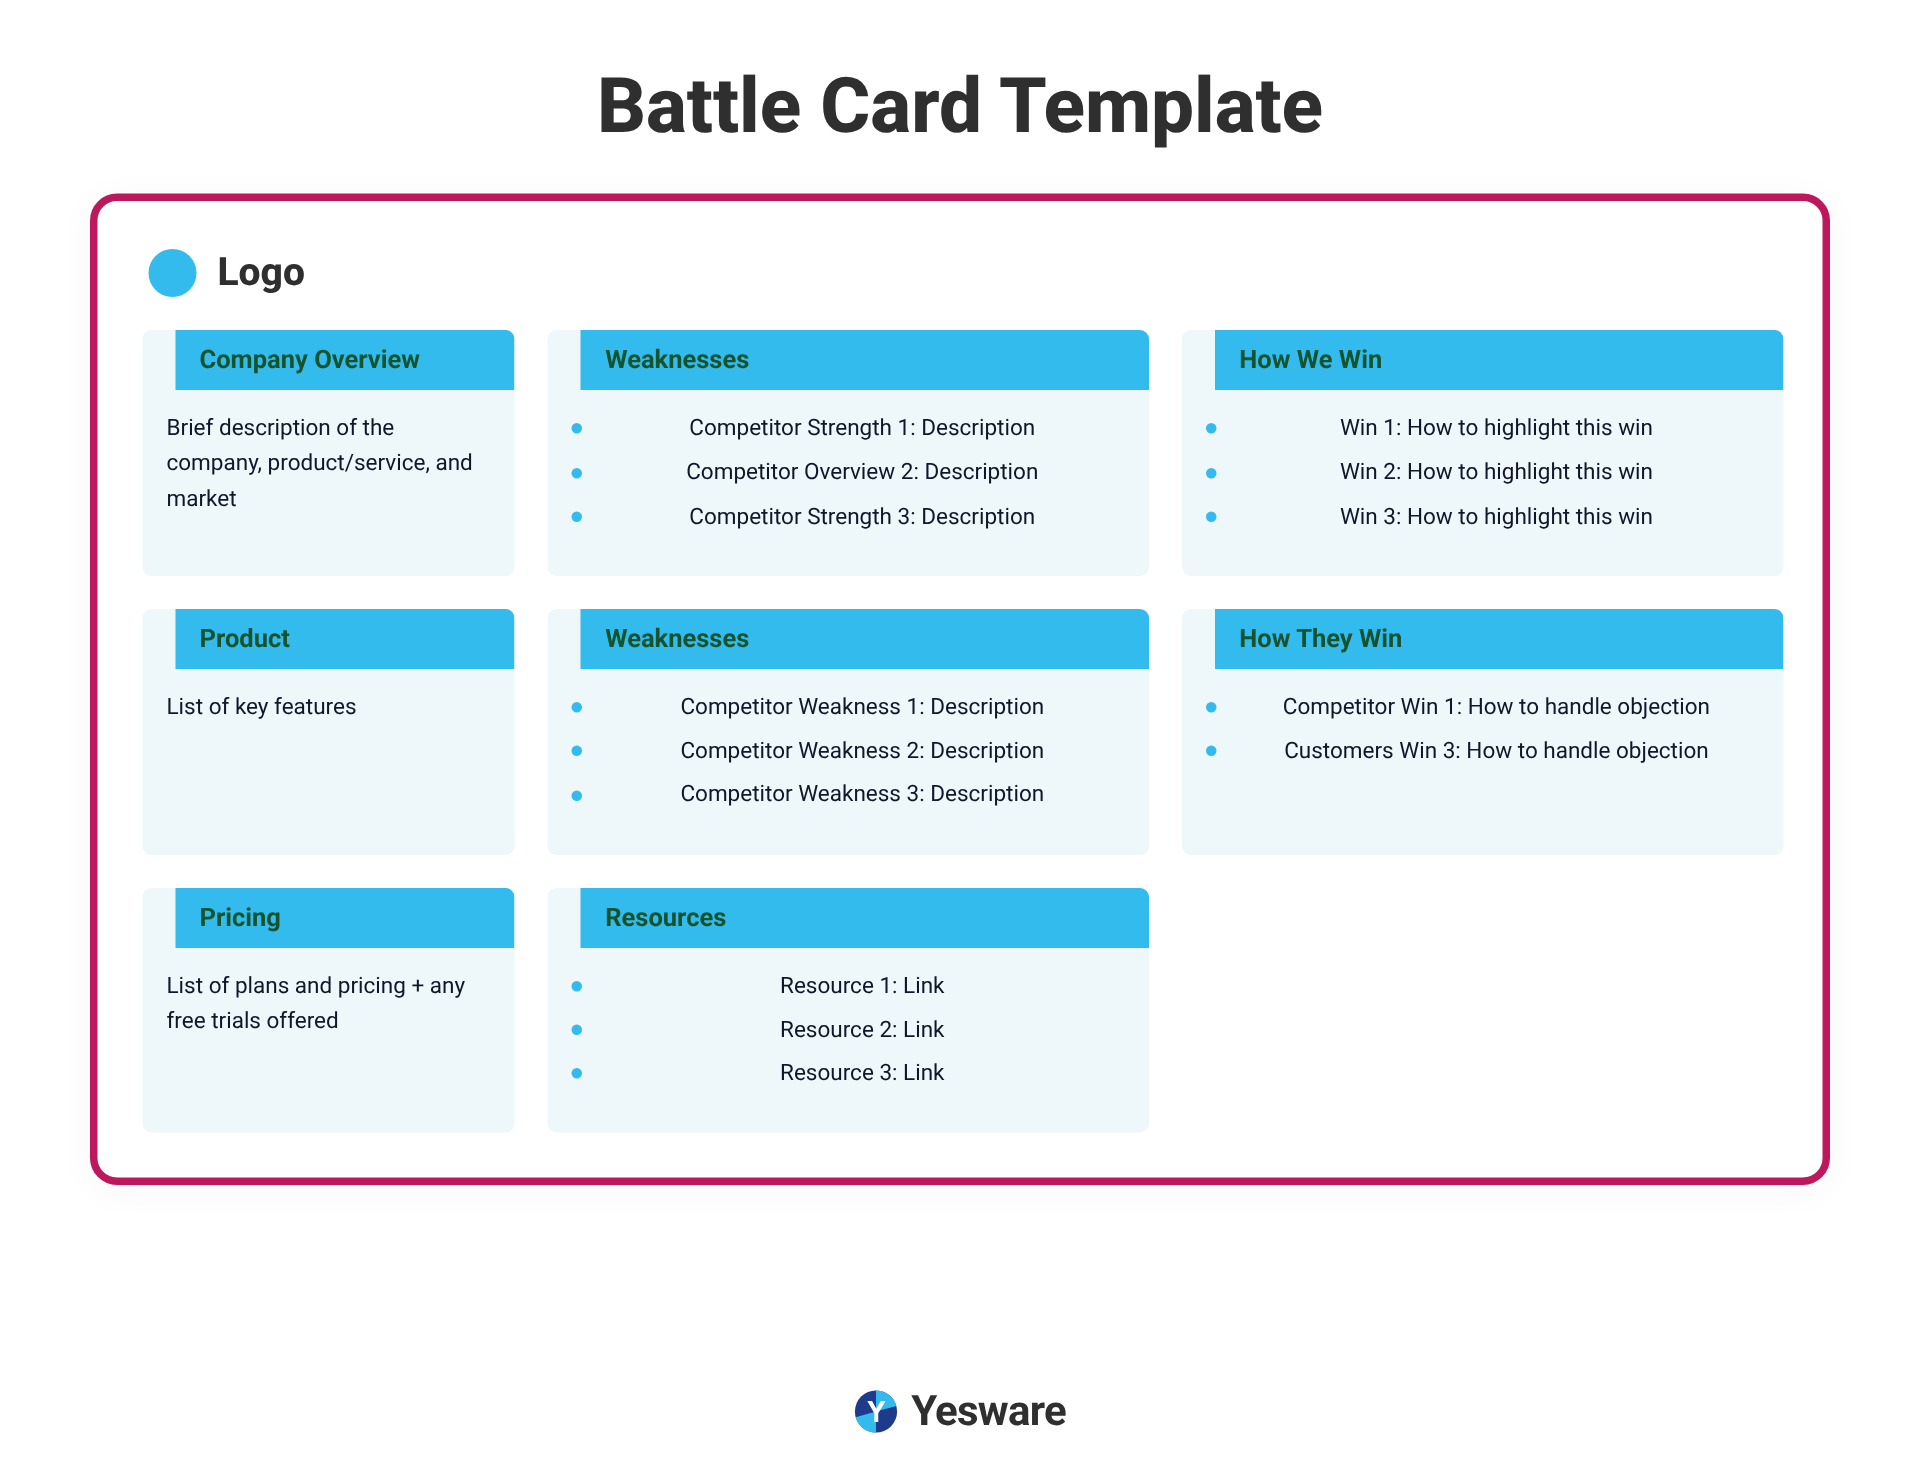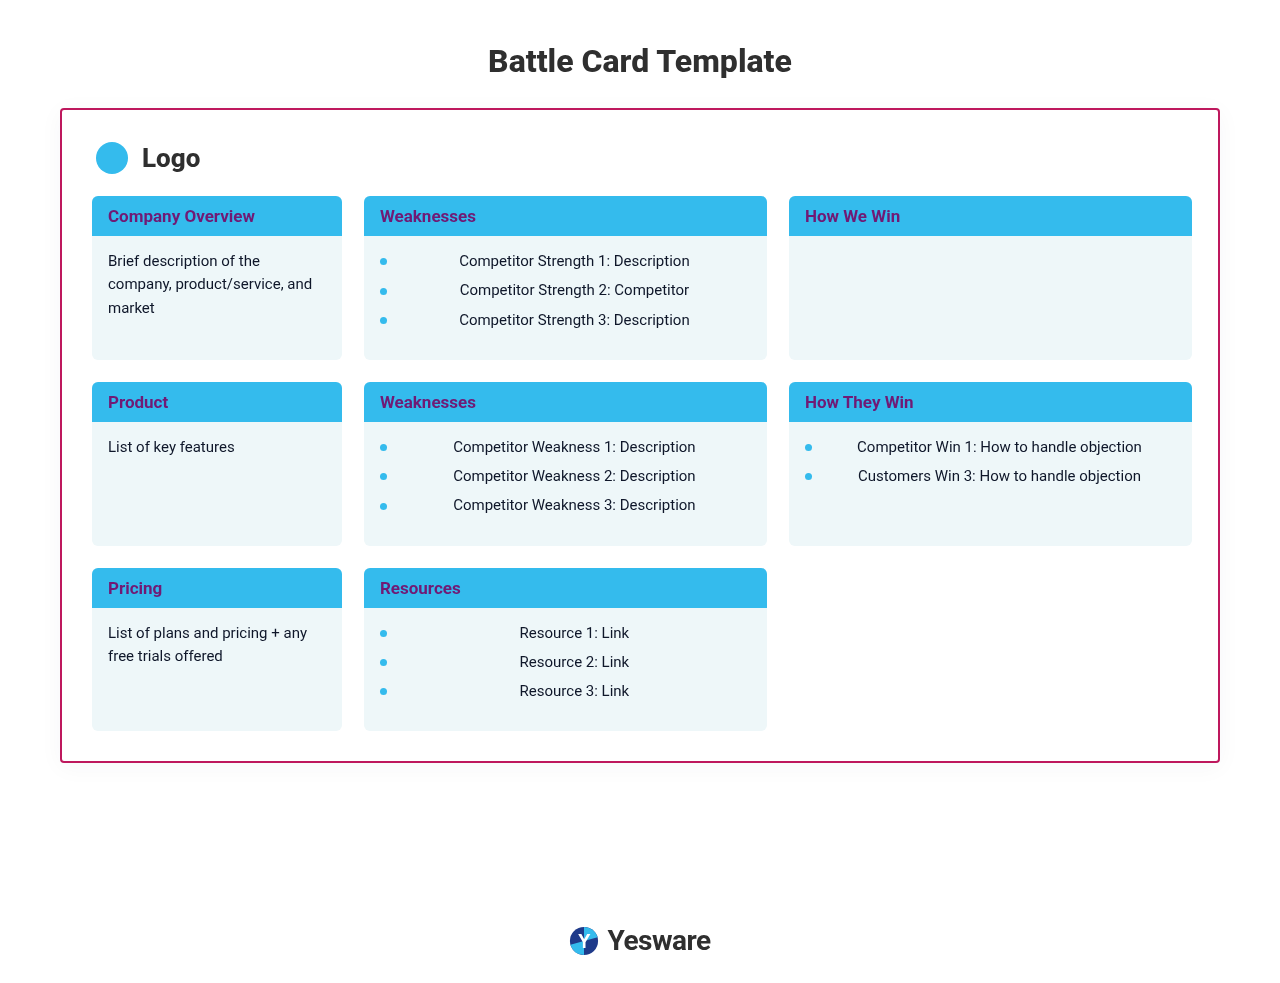--- a/index.html
+++ b/index.html
@@ -5,30 +5,30 @@
   * { box-sizing: border-box; margin: 0; padding: 0; }
   body {
     font-family: -apple-system, BlinkMacSystemFont, "Segoe UI", Roboto, "Helvetica Neue", Arial, sans-serif;
     background: #ffffff;
     width: 1280px;
     height: 983px;
     position: relative;
   }
   .page-title {
     text-align: center;
-    font-size: 32px;
+    font-size: 51px;
     font-weight: 800;
     color: #2f2f2f;
     padding-top: 42px;
     padding-bottom: 10px;
   }
   .card-frame {
     margin: 18px 60px 0 60px;
-    border: 2px solid #be185d;
-    border-radius: 4px;
+    border: 5px solid #be185d;
+    border-radius: 18px;
     background: #ffffff;
     padding: 26px 26px 30px 30px;
     box-shadow: 0 4px 24px rgba(0, 40, 80, 0.04);
   }
   .logo-row {
     display: flex;
     align-items: center;
     gap: 14px;
     padding: 6px 4px 22px 4px;
   }
@@ -47,24 +47,25 @@
   }
   .cell {
     background: #eef7f9;
     border-radius: 6px;
     overflow: hidden;
     display: flex;
     flex-direction: column;
   }
   .cell-header {
     background: #34bbed;
-    color: #701a75;
+    color: #14532d;
     font-weight: 700;
     font-size: 17px;
     padding: 10px 16px;
+    margin-left: 22px;
   }
   .cell-body {
     padding: 14px 16px 22px 16px;
     color: #0f172a;
     font-size: 15px;
     line-height: 1.55;
     min-height: 120px;
   }
   .cell-body.plain { }
   ul.bul {
@@ -121,27 +122,34 @@
 
     <div class="cell">
       <div class="cell-header">Company Overview</div>
       <div class="cell-body plain">Brief description of the company, product/service, and market</div>
     </div>
     <div class="cell">
       <div class="cell-header">Weaknesses</div>
       <div class="cell-body">
         <ul class="bul">
           <li>Competitor Strength 1: Description</li>
-          <li>Competitor Strength 2: Competitor</li>
+          <li>Competitor Overview 2: Description</li>
           <li>Competitor Strength 3: Description</li>
         </ul>
       </div>
     </div>
     <div class="cell">
       <div class="cell-header">How We Win</div>
+      <div class="cell-body">
+        <ul class="bul">
+          <li>Win 1: How to highlight this win</li>
+          <li>Win 2: How to highlight this win</li>
+          <li>Win 3: How to highlight this win</li>
+        </ul>
+      </div>
     </div>
 
     <div class="cell">
       <div class="cell-header">Product</div>
       <div class="cell-body plain">List of key features</div>
     </div>
     <div class="cell">
       <div class="cell-header">Weaknesses</div>
       <div class="cell-body">
         <ul class="bul">

